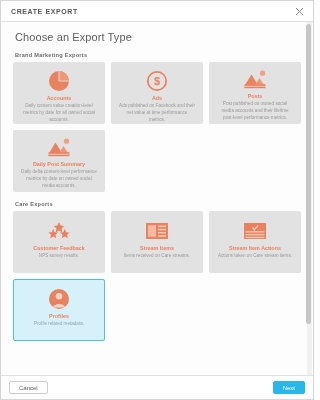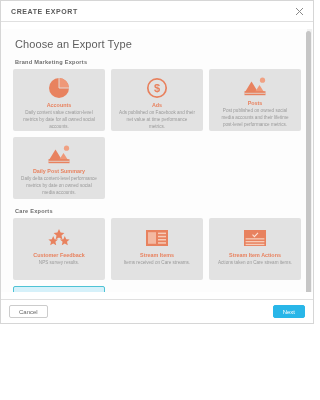--- a/index.html
+++ b/index.html
@@ -8,28 +8,27 @@
   }
   body {
     width: 314px;
     height: 400px;
     background: #ffffff;
     font-family: "Liberation Sans", sans-serif;
     overflow: hidden;
   }
   .dialog {
     width: 314px;
-    height: 324px;
+    height: 400px;
     background: #ffffff;
     display: flex;
     flex-direction: column;
     box-sizing: border-box;
     border: 1px solid #d6d6d6;
     position: relative;
-    gap: 7px;
   }
 
   
   .titlebar {
     height: 21px;
     min-height: 21px;
     border-bottom: 1px solid #e0e0e0;
     display: flex;
     align-items: center;
     padding: 0 8px 0 10px;

